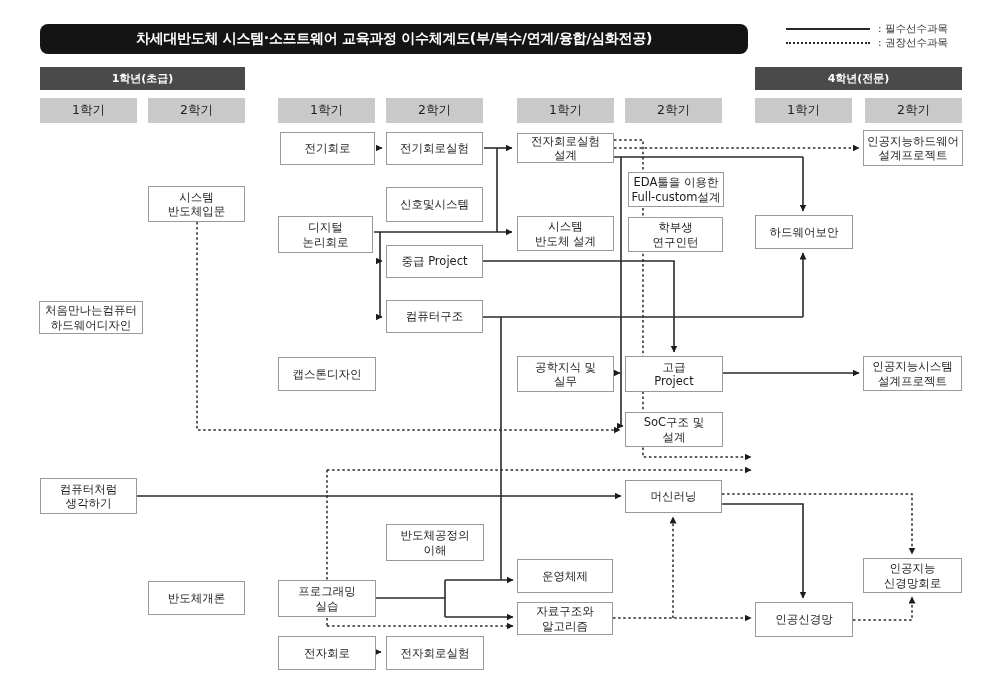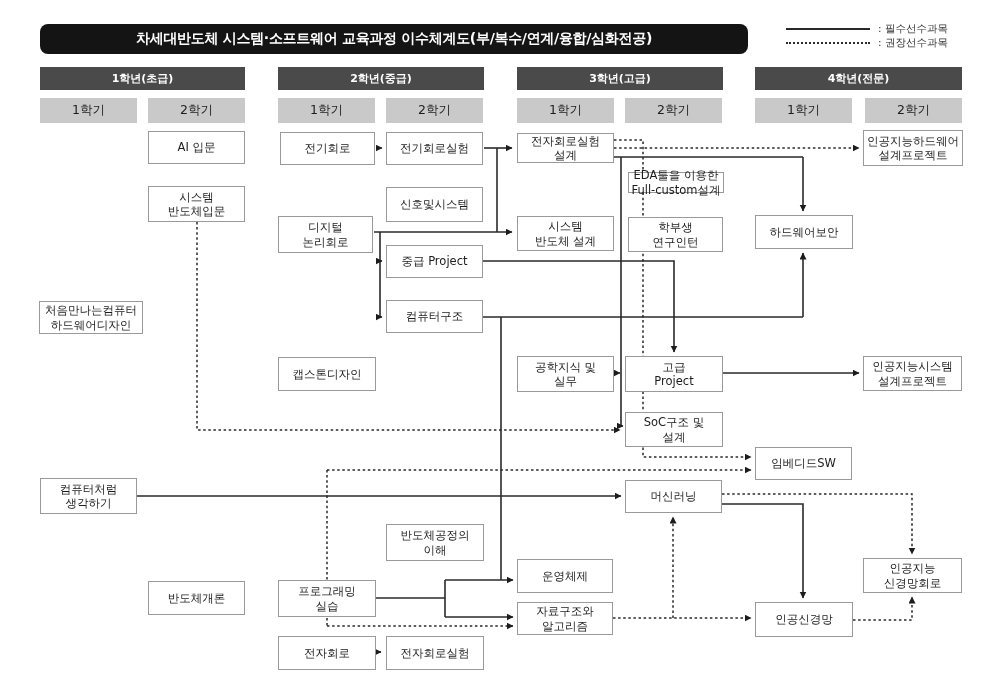--- a/index.html
+++ b/index.html
@@ -54,22 +54,20 @@
       <span class="leg-line leg-solid"></span>
       <span class="legtxt">: 필수선수과목</span>
     </div>
     <div class="legrow">
       <span class="leg-line leg-dotted"></span>
       <span class="legtxt">: 권장선수과목</span>
     </div>
   </div>
 
   <div class="yearbar" style="left:40px;width:205px">1학년(초급)</div>
-  <div class="yearbar" style="left:278px;width:206px">2학년(중급)</div>
-  <div class="yearbar" style="left:517px;width:206px">3학년(고급)</div>
   <div class="yearbar" style="left:755px;width:207px">4학년(전문)</div>
 
   <div class="sembar" style="left:40px">1학기</div>
   <div class="sembar" style="left:148px">2학기</div>
   <div class="sembar" style="left:278px">1학기</div>
   <div class="sembar" style="left:386px">2학기</div>
   <div class="sembar" style="left:517px">1학기</div>
   <div class="sembar" style="left:625px">2학기</div>
   <div class="sembar" style="left:755px">1학기</div>
   <div class="sembar" style="left:865px">2학기</div>
@@ -110,21 +108,20 @@
     <polyline class="d" points="614,140 643,140 643,457 751,457" marker-end="url(#ah)"></polyline>
     <line class="d" x1="327" y1="470" x2="751" y2="470" marker-end="url(#ah)"></line>
     <line class="d" x1="327" y1="470" x2="327" y2="626"></line>
     <line class="d" x1="327" y1="626" x2="513" y2="626" marker-end="url(#ah)"></line>
     <line class="d" x1="613" y1="618" x2="751" y2="618" marker-end="url(#ah)"></line>
     <line class="d" x1="673" y1="618" x2="673" y2="517" marker-end="url(#ah)"></line>
     <polyline class="d" points="722,494 912,494 912,554" marker-end="url(#ah)"></polyline>
     <polyline class="d" points="853,620 912,620 912,597" marker-end="url(#ah)"></polyline>
   </svg>
 
-  <div class="course" style="left:148px;top:131px;width:97px;height:33px">AI 입문</div>
   <div class="course" style="left:148px;top:186px;width:97px;height:36px">시스템
 반도체입문</div>
   <div class="course" style="left:39px;top:301px;width:104px;height:33px">처음만나는컴퓨터
 하드웨어디자인</div>
   <div class="course" style="left:40px;top:478px;width:97px;height:36px">컴퓨터처럼
 생각하기</div>
   <div class="course" style="left:148px;top:581px;width:97px;height:34px">반도체개론</div>
 
   <div class="course" style="left:280px;top:132px;width:95px;height:33px">전기회로</div>
   <div class="course" style="left:386px;top:132px;width:97px;height:33px">전기회로실험</div>
@@ -143,33 +140,32 @@
 
   <div class="course" style="left:517px;top:133px;width:97px;height:30px">전자회로실험
 설계</div>
   <div class="course" style="left:517px;top:216px;width:97px;height:35px">시스템
 반도체 설계</div>
   <div class="course" style="left:517px;top:356px;width:97px;height:36px">공학지식 및
 실무</div>
   <div class="course" style="left:517px;top:559px;width:96px;height:34px">운영체제</div>
   <div class="course" style="left:517px;top:602px;width:96px;height:33px">자료구조와
 알고리즘</div>
-  <div class="course" style="left:628px;top:172px;width:96px;height:21px">EDA툴을 이용한
+  <div class="course" style="left:628px;top:172px;width:96px;height:35px">EDA툴을 이용한
 Full-custom설계</div>
   <div class="course" style="left:628px;top:217px;width:95px;height:35px">학부생
 연구인턴</div>
   <div class="course" style="left:625px;top:356px;width:98px;height:36px">고급
 Project</div>
   <div class="course" style="left:625px;top:412px;width:98px;height:35px">SoC구조 및
 설계</div>
   <div class="course" style="left:625px;top:480px;width:97px;height:33px">머신러닝</div>
 
   <div class="course" style="left:863px;top:130px;width:100px;height:36px">인공지능하드웨어
 설계프로젝트</div>
   <div class="course" style="left:755px;top:215px;width:98px;height:34px">하드웨어보안</div>
   <div class="course" style="left:863px;top:356px;width:99px;height:35px">인공지능시스템
 설계프로젝트</div>
-  <div class="course" style="left:755px;top:447px;width:97px;height:33px">임베디드SW</div>
   <div class="course" style="left:755px;top:602px;width:98px;height:35px">인공신경망</div>
   <div class="course" style="left:863px;top:558px;width:99px;height:35px">인공지능
 신경망회로</div>
 
 </div>
 
 </body></html>

